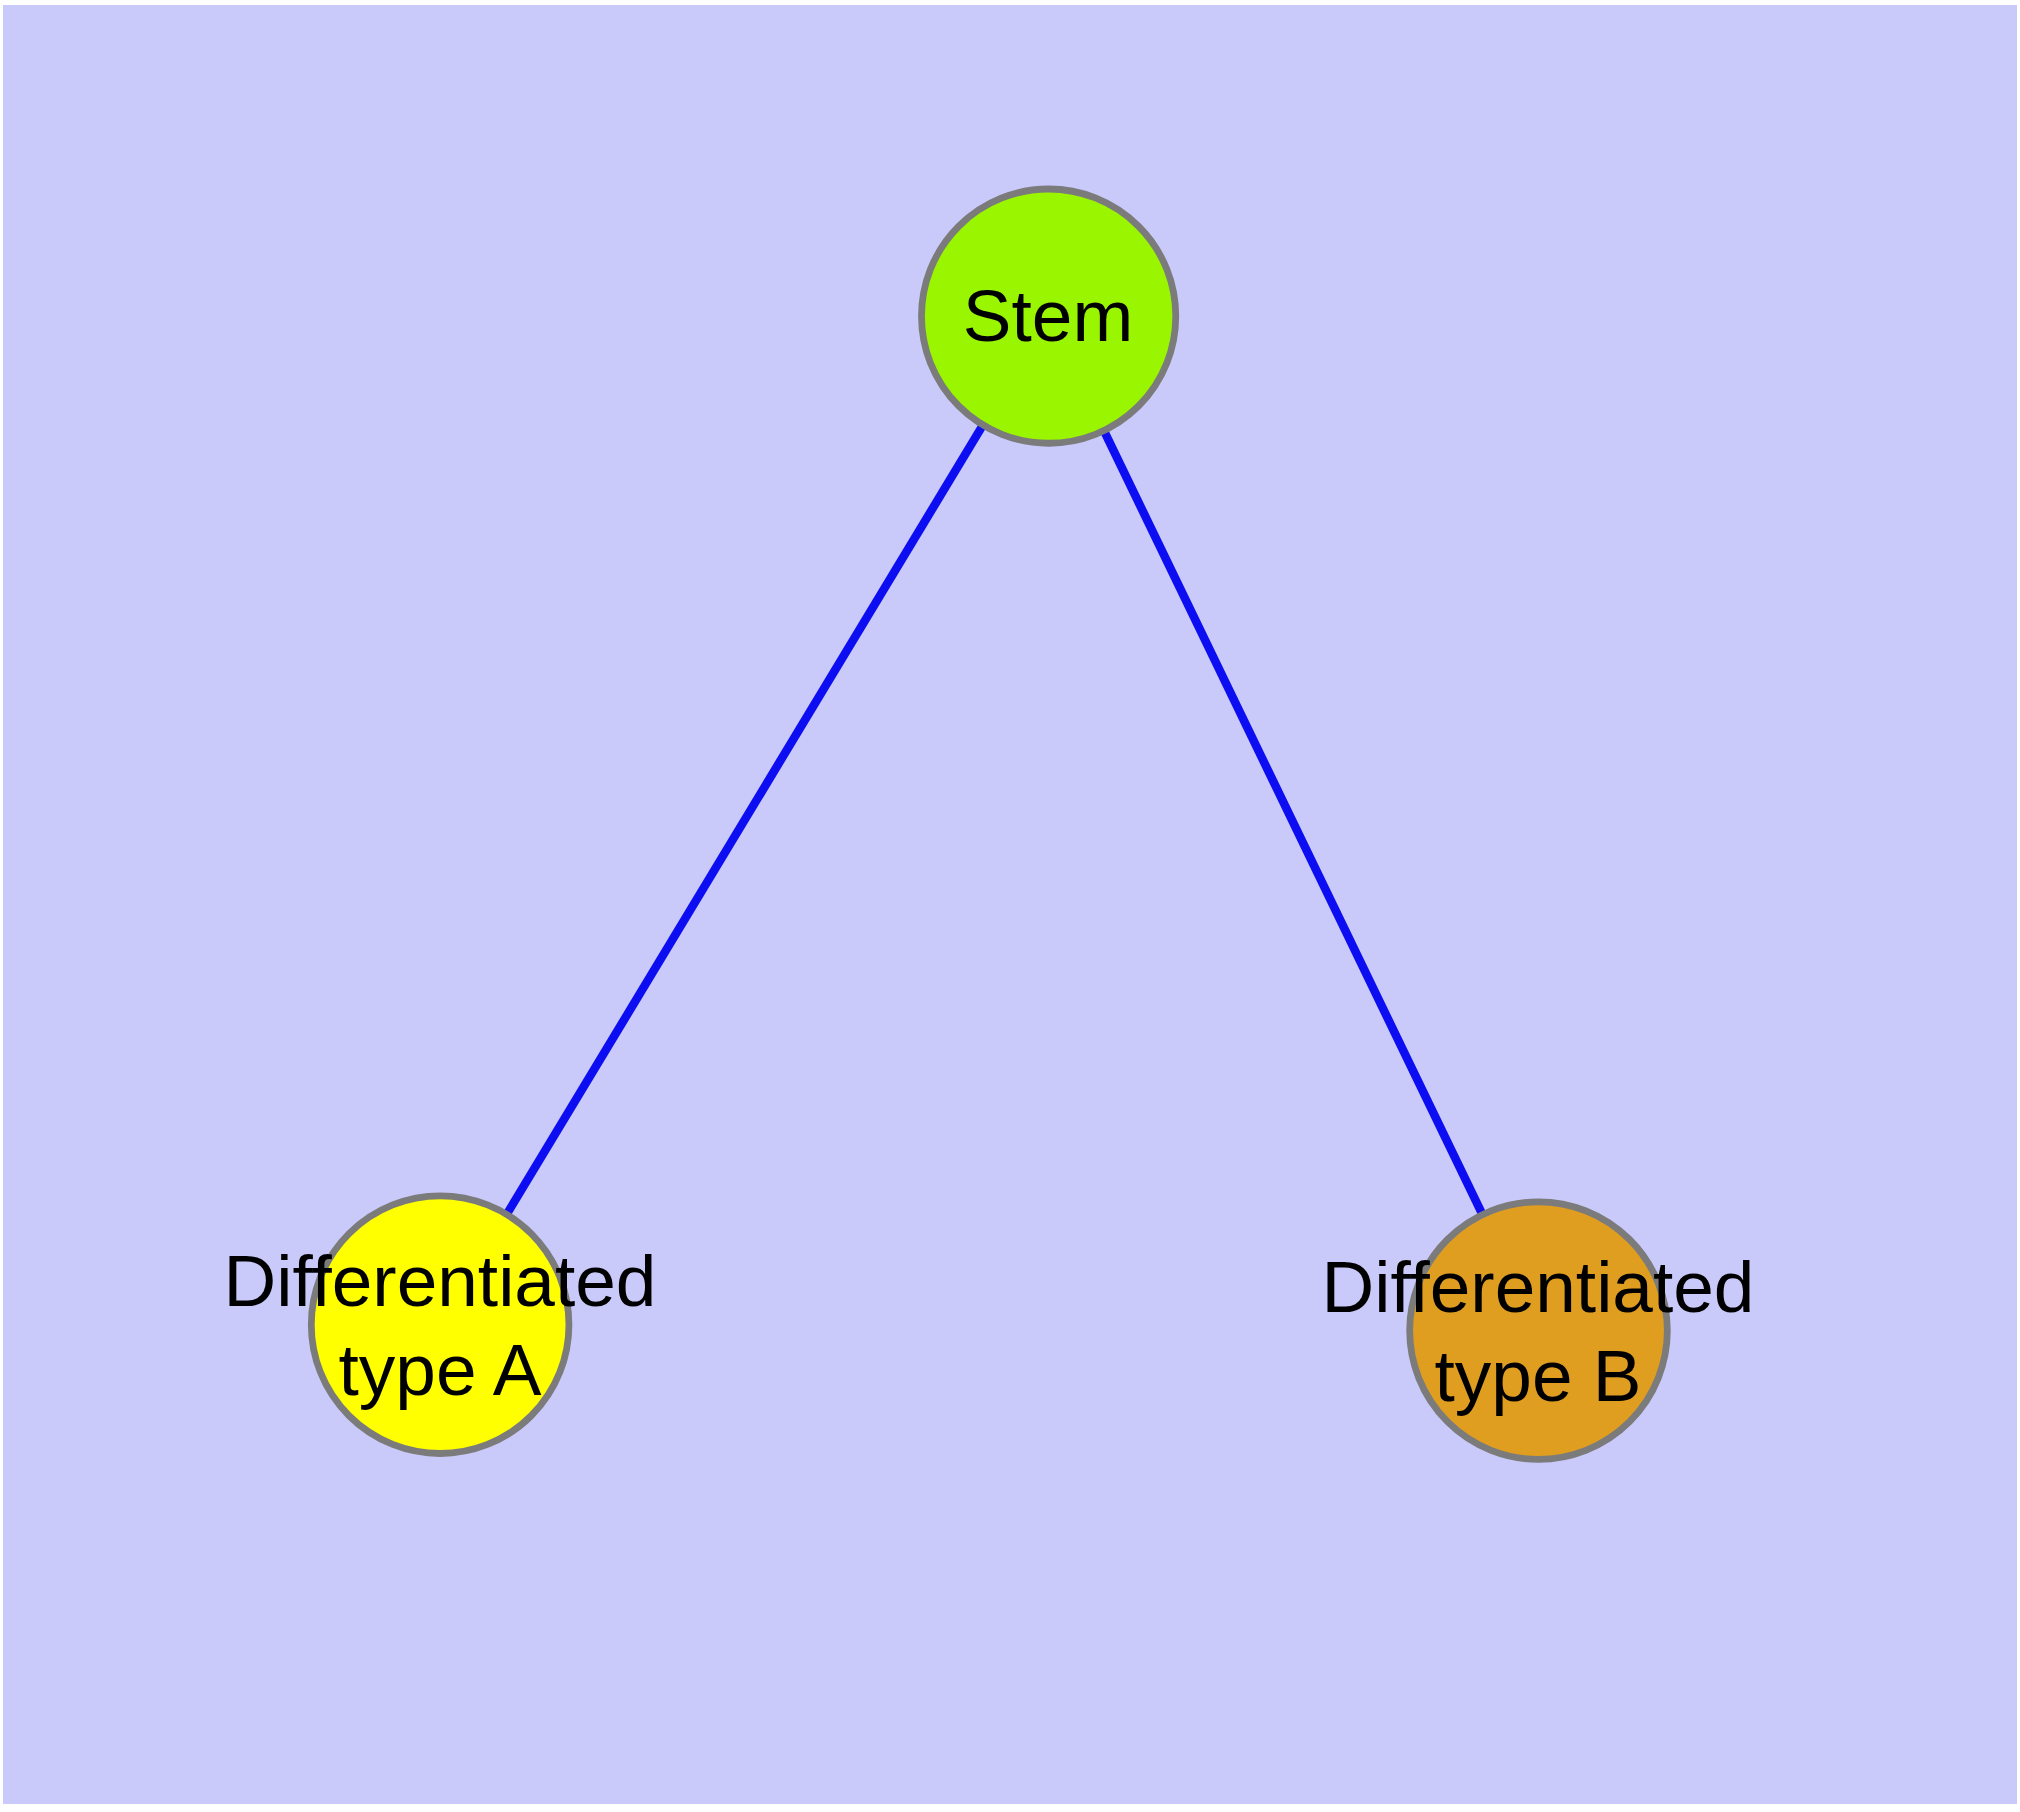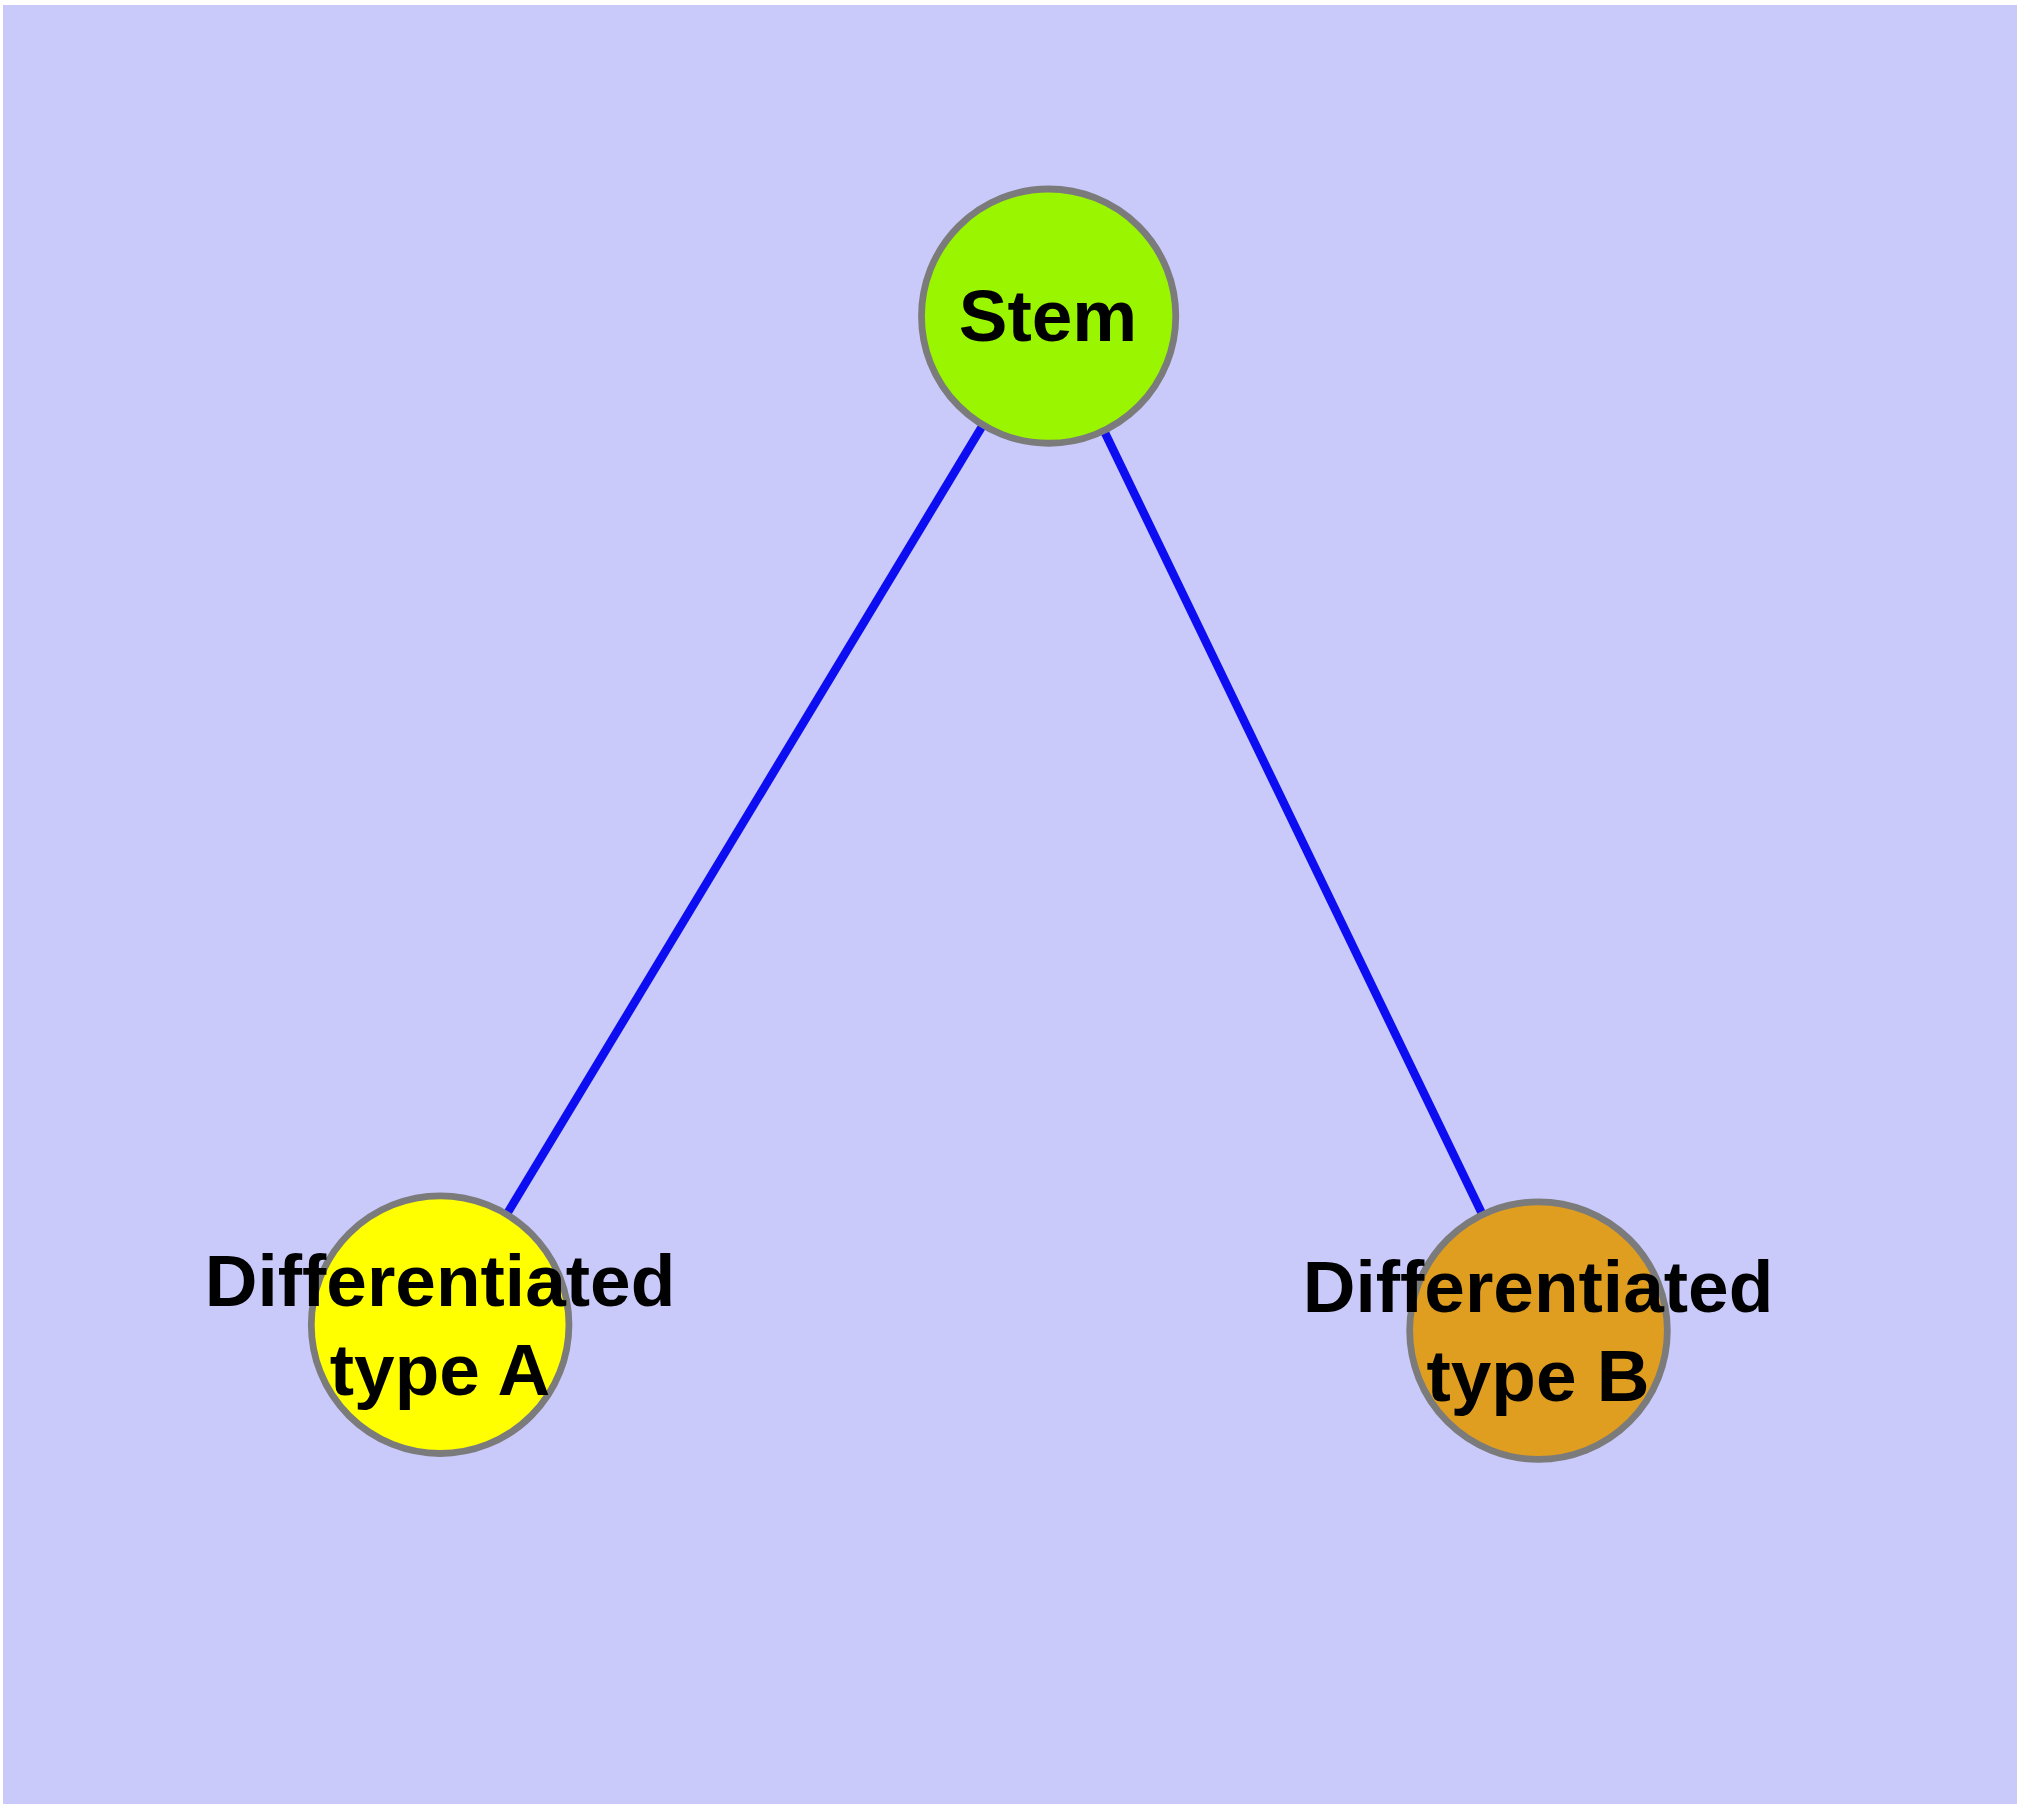--- a/index.html
+++ b/index.html
@@ -26,21 +26,21 @@
     position: absolute;
     left: 0;
     top: 0;
     width: 2021px;
     height: 1812px;
   }
   .node-label {
     position: absolute;
     transform: translate(-50%, -50%);
     font-size: 73px;
-    font-weight: bold;
+    font-weight: normal;
     line-height: 1.22;
     color: #000000;
     text-align: center;
     white-space: pre-line;
     letter-spacing: 0px;
     pointer-events: none;
   }
 </style>
 </head>
 <body>

